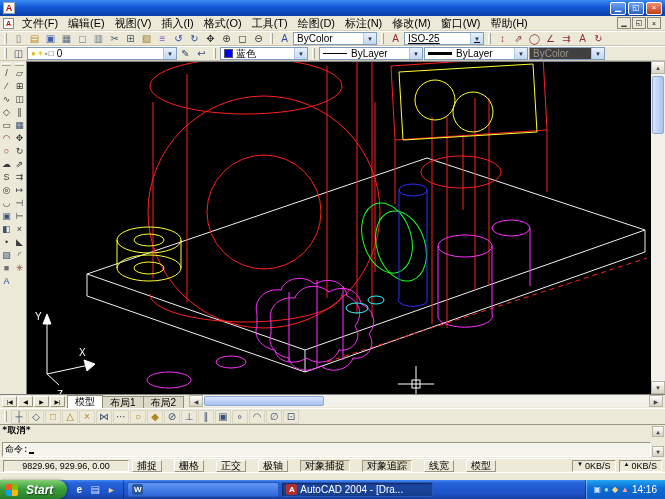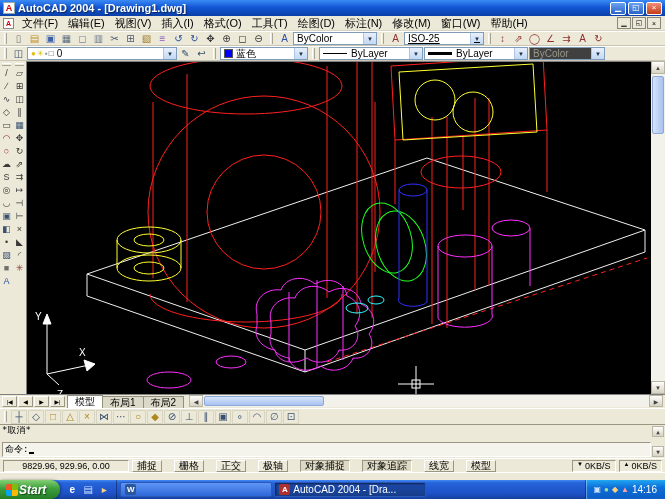--- a/index.html
+++ b/index.html
@@ -65,60 +65,59 @@
 .hscroll{flex:1;height:12px;display:flex;margin:0 2px 1px 6px;background:#F2F1EA;}
 .hthumb{width:120px;margin:1px;background:linear-gradient(#D7E4FB,#A9C2F0);border:1px solid #8ca8d8;border-radius:2px;}
 .hscroll .sbtn{flex:0 0 14px;height:100%;}
 
 
 .osnapbar{flex:0 0 16px;display:flex;align-items:center;background:#ECE9D8;border-top:1px solid #fff;gap:1px;padding:0 1px;}
 .osnapbar .tbtn{width:16px;height:14px;border:1px solid #d8d4c2;}
 
 
 .cmd{flex:0 0 28px;background:#ECE9D8;border-top:1px solid #9a9682;display:flex;flex-direction:column;padding:1px 14px 1px 2px;position:relative;font-family:"DejaVu Sans Mono",monospace;}
-.cmd-hist{flex:1;overflow:hidden;}
+.cmd-hist{flex:1;overflow:hidden;font-weight:bold;}
 .cmd-line{height:8px;font-size:9px;line-height:9px;white-space:nowrap;}
 .cmd-input{flex:0 0 12px;border:1px solid;border-color:#9a9682 #fff #fff #9a9682;background:#F4F3EC;display:flex;align-items:center;font-size:9px;padding:0 2px;gap:1px;}
 .caret{width:5px;height:8px;border-bottom:2px solid #000;}
 .cmd-sb{position:absolute;right:1px;top:1px;bottom:1px;width:12px;display:flex;flex-direction:column;justify-content:space-between;}
 .cmd-sb .sbtn{flex:0 0 11px;}
 
 
 .status{flex:0 0 14px;display:flex;align-items:center;gap:3px;background:#ECE9D8;padding:0 3px;border-top:1px solid #fff;}
 .coords{width:126px;height:12px;border:1px solid;border-color:#9a9682 #fff #fff #9a9682;font-size:9px;display:flex;align-items:center;justify-content:center;white-space:nowrap;overflow:hidden;}
 .stgl{height:12px;padding:0 4px;font-size:10px;display:flex;align-items:center;border:1px solid;border-color:#fff #9a9682 #9a9682 #fff;background:#ECE9D8;white-space:nowrap;}
 .stgl.pressed{border-color:#9a9682 #fff #fff #9a9682;background:#DDD9C4;}
 .meters{margin-left:auto;display:flex;gap:3px;}
 .meter{height:12px;border:1px solid;border-color:#9a9682 #fff #fff #9a9682;font-size:9px;display:flex;gap:2px;padding:0 4px;white-space:nowrap;}
 .m-arrow{font-size:6px;}
 
 .winedge{flex:0 0 8px;background:#ECE9D8;border-top:1px solid #fff;}
 
 
 .taskbar{flex:0 0 19px;background:linear-gradient(180deg,#4288f4 0%,#2663d9 15%,#1e52c8 70%,#16409f 100%);display:flex;align-items:stretch;}
-.start{flex:0 0 auto;display:flex;align-items:center;gap:1px;padding:0 14px 0 6px;background:linear-gradient(180deg,#85cf75 0%,#3b9f3b 45%,#277d27 100%);border-radius:0 9px 9px 0;color:#fff;font-weight:bold;font-style:italic;font-size:12px;text-shadow:1px 1px 1px rgba(0,0,0,.5);box-shadow:1px 0 3px rgba(0,0,0,.4);}
+.start{flex:0 0 auto;display:flex;align-items:center;gap:8px;padding:0 14px 0 6px;background:linear-gradient(180deg,#85cf75 0%,#3b9f3b 45%,#277d27 100%);border-radius:0 9px 9px 0;color:#fff;font-weight:bold;font-style:italic;font-size:12px;text-shadow:1px 1px 1px rgba(0,0,0,.5);box-shadow:1px 0 3px rgba(0,0,0,.4);}
 .flag{width:12px;height:12px;border-radius:2px;background:conic-gradient(#81bc06 0 25%,#ffba08 0 50%,#05a6f0 0 75%,#f35325 0);}
 .ql{display:flex;align-items:center;gap:2px;padding:0 5px;border-right:1px solid rgba(0,0,0,.35);}
 .qlbtn{width:14px;height:14px;display:flex;align-items:center;justify-content:center;font-size:10px;font-weight:bold;color:#fff;}
 .tasklist{display:flex;align-items:center;gap:2px;padding:0 3px;}
 .task{width:152px;height:15px;background:linear-gradient(180deg,#5f96f6,#2e68d9);border:1px solid #2a58b8;border-radius:2px;display:flex;align-items:center;gap:3px;padding:0 4px;color:#fff;font-size:10px;white-space:nowrap;overflow:hidden;}
 .task.active{background:linear-gradient(180deg,#1c48a8,#163e8c);box-shadow:inset 1px 1px 2px rgba(0,0,0,.5);}
 .task-icon{width:11px;height:11px;border-radius:2px;display:flex;align-items:center;justify-content:center;font-size:8px;font-weight:bold;flex:0 0 11px;}
 .tray{margin-left:auto;display:flex;align-items:center;gap:3px;padding:0 8px 0 7px;background:linear-gradient(180deg,#1ea5f2 0%,#0e6fd8 40%,#0b5cc4 100%);border-left:1px solid rgba(0,0,0,.4);box-shadow:inset 1px 0 1px rgba(255,255,255,.4);color:#fff;}
 .tray-ic{font-size:8px;line-height:1;}
 .time{font-size:10px;}
 </style>
 </head>
 <body>
 
 <div class="screen">
 
   <div class="titlebar">
     <div class="app-icon">A</div>
-    <span class="title">AutoCAD 2004 - [Drawing1.dwg]</span>
     <div class="win-btns">
       <div class="wb">▁</div>
       <div class="wb">◱</div>
       <div class="wb close">×</div>
     </div>
   </div>
 
   <div class="menubar">
     <div class="doc-icon">A</div>
     <div style="display:flex">

